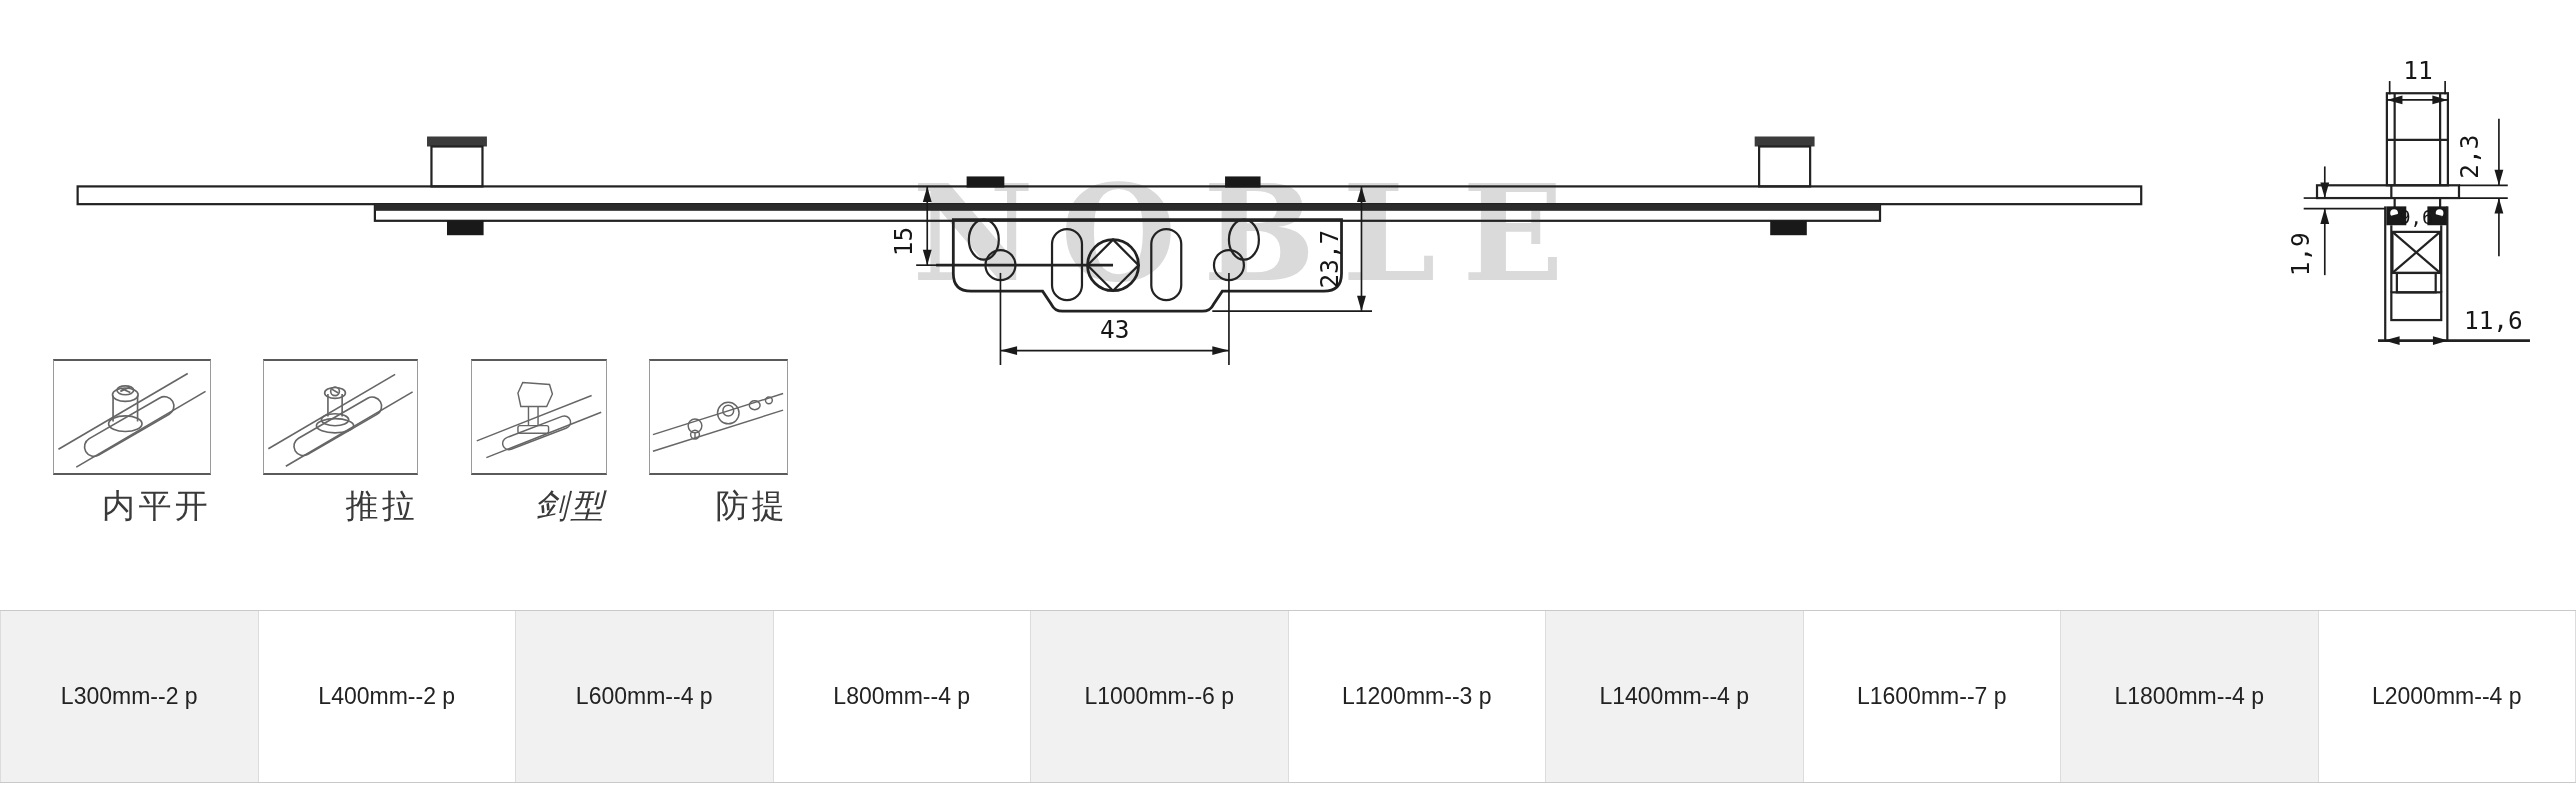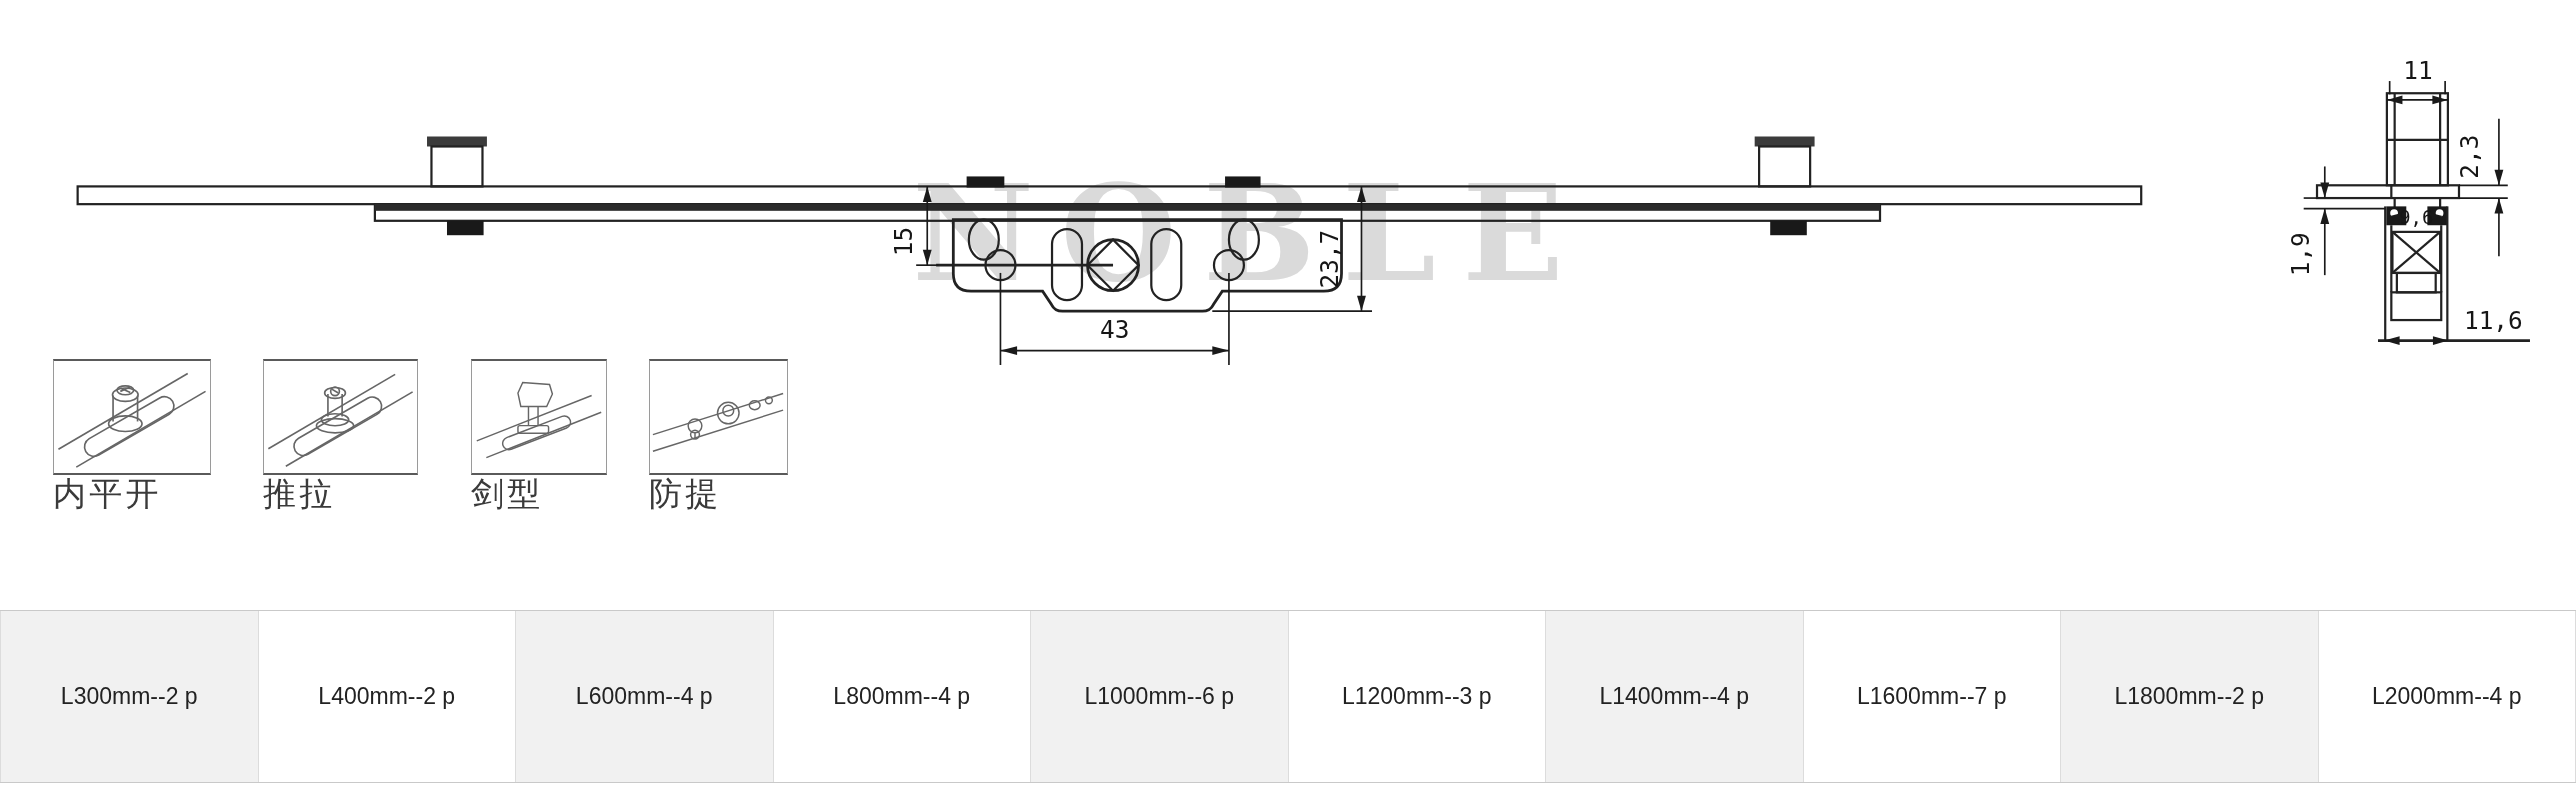--- a/index.html
+++ b/index.html
@@ -17,21 +17,21 @@
   .dim{font-family:"DejaVu Sans Mono",monospace;font-size:44px;fill:#161616;}
   .dimsm{font-family:"DejaVu Sans Mono",monospace;font-size:34px;fill:#161616;}
   .wm{font-family:"DejaVu Serif",serif;font-weight:bold;font-size:240px;
       letter-spacing:48px;fill:#dadada;}
 
   
   .type-box{position:absolute;top:359px;height:116px;background:#ffffff;
             border:1.1px solid #9a9a9a;border-top:2.2px solid #5a5a5a;border-bottom:2.2px solid #5a5a5a;
             box-sizing:border-box;}
   .type-box svg{width:100%;height:100%;}
-  .type-label{position:absolute;top:472px;height:39px;text-align:left;
+  .type-label{position:absolute;top:484px;height:39px;text-align:right;
               font-size:33px;letter-spacing:3.3px;color:#3a3a3a;}
 
   
   #size-table{position:absolute;left:0;top:610px;width:2576px;height:173px;
               display:flex;border-top:1.7px solid #c9c9c9;border-bottom:1.7px solid #c9c9c9;
               box-sizing:border-box;background:#fca5a5;}
   .size-cell{flex:1;display:flex;align-items:center;justify-content:center;
              border-right:1.1px solid #dcdcdc;box-sizing:border-box;
              font-size:23px;color:#222222;background:#ffffff;}
   .size-cell:first-child{border-left:1.1px solid #dcdcdc;}
@@ -228,30 +228,30 @@
           <circle cx="92" cy="136" r="9"></circle>
         <line x1="92" y1="132" x2="92" y2="145"></line>
         <ellipse cx="214" cy="76" rx="11" ry="9"></ellipse>
           <circle cx="243" cy="66" r="7"></circle>
       </g>
     </svg>
   </div>
 
   <div class="type-label" style="left:53px;width:158px;">内平开</div>
   <div class="type-label" style="left:263px;width:155px;">推拉</div>
-  <div class="type-label" style="left:471px;width:136px;">剑型</div>
+  <div class="type-label" style="left:471px;width:136px;font-style:italic;">剑型</div>
   <div class="type-label" style="left:649px;width:139px;">防提</div>
 
   <div id="size-table">
     <div class="size-cell alt">L300mm--2 p</div>
     <div class="size-cell">L400mm--2 p</div>
     <div class="size-cell alt">L600mm--4 p</div>
     <div class="size-cell">L800mm--4 p</div>
     <div class="size-cell alt">L1000mm--6 p</div>
     <div class="size-cell">L1200mm--3 p</div>
     <div class="size-cell alt">L1400mm--4 p</div>
     <div class="size-cell">L1600mm--7 p</div>
-    <div class="size-cell alt">L1800mm--2 p</div>
+    <div class="size-cell alt">L1800mm--4 p</div>
     <div class="size-cell">L2000mm--4 p</div>
   </div>
 
 </div>
 
 
 </body></html>

